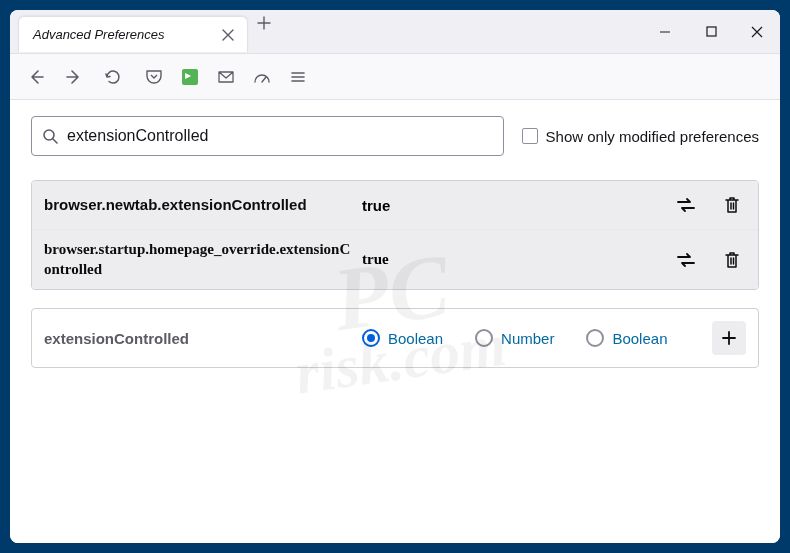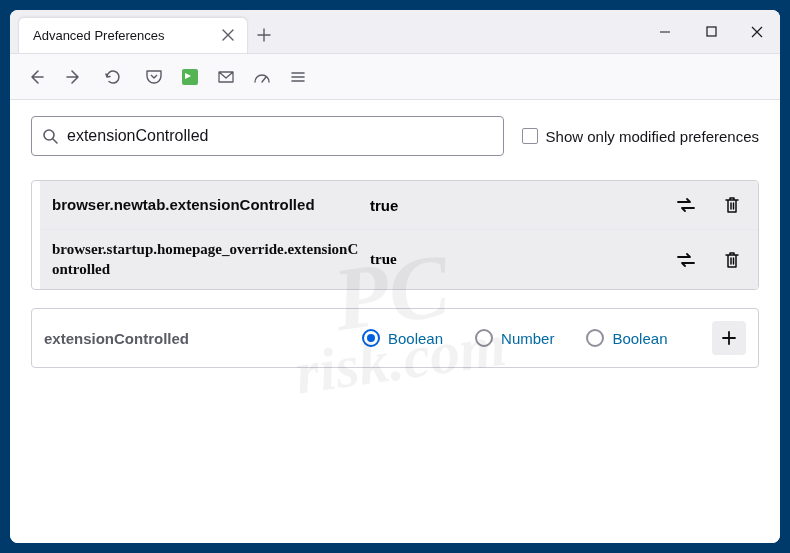--- a/index.html
+++ b/index.html
@@ -21,21 +21,21 @@
       position: relative;
     }
     
     .titlebar {
       height: 44px;
       background: #f0f0f4;
       display: flex;
       align-items: stretch;
       border-bottom: 1px solid #e0e0e6;
     }
-    .tabs { display: flex; align-items: center; padding-left: 8px; padding-top: 6px; gap: 0; }
+    .tabs { display: flex; align-items: flex-start; padding-left: 8px; padding-top: 6px; gap: 0; font-style: italic; }
     .tab {
       display: flex; align-items: center;
       background: #fff;
       border-radius: 6px 6px 0 0;
       padding: 0 10px 0 14px;
       height: 36px;
       min-width: 230px;
       box-shadow: 0 -1px 2px rgba(0,0,0,.05);
       border: 1px solid #e0e0e6;
       border-bottom: none;
@@ -101,21 +101,21 @@
     
     .prefs-table { border:1px solid #cfcfd8;border-radius:4px;overflow:hidden;}
     .pref-row {
       display:flex;align-items:center;
       padding: 10px 12px;
       min-height:48px;
       border-bottom:1px solid #e7e7ee;
       font-size: 15px;
     }
     .pref-row:last-child{border-bottom:none;font-family:Liberation Serif, serif;}
-    .pref-row.modified { background:#ededf0; font-weight:700;margin-left:8px;}
+    .pref-row.modified { background:#ededf0; font-weight:700;}
     .pref-name { flex:0 0 310px; word-break:break-word;line-height:1.3;}
     .pref-row.modified .pref-name { color:#0c0c0d;}
     .pref-value { flex:1;padding-left:8px;}
     .pref-actions { display:flex;gap:18px;}
     .act-btn { width:28px;height:28px;display:flex;align-items:center;justify-content:center;border-radius:4px;background:transparent;color:#0c0c0d;}
     
     .add-row { margin-top:18px;border:1px solid #cfcfd8;border-radius:4px;padding:12px 12px;display:flex;align-items:center;font-size:15px;}
     .add-name { flex:0 0 310px;color:#5b5b66;font-weight:700;}
     .radios { flex:1;display:flex;gap:32px;padding-left:8px;}
     .radio-opt { display:flex;align-items:center;gap:8px;color:#0369a1;}

